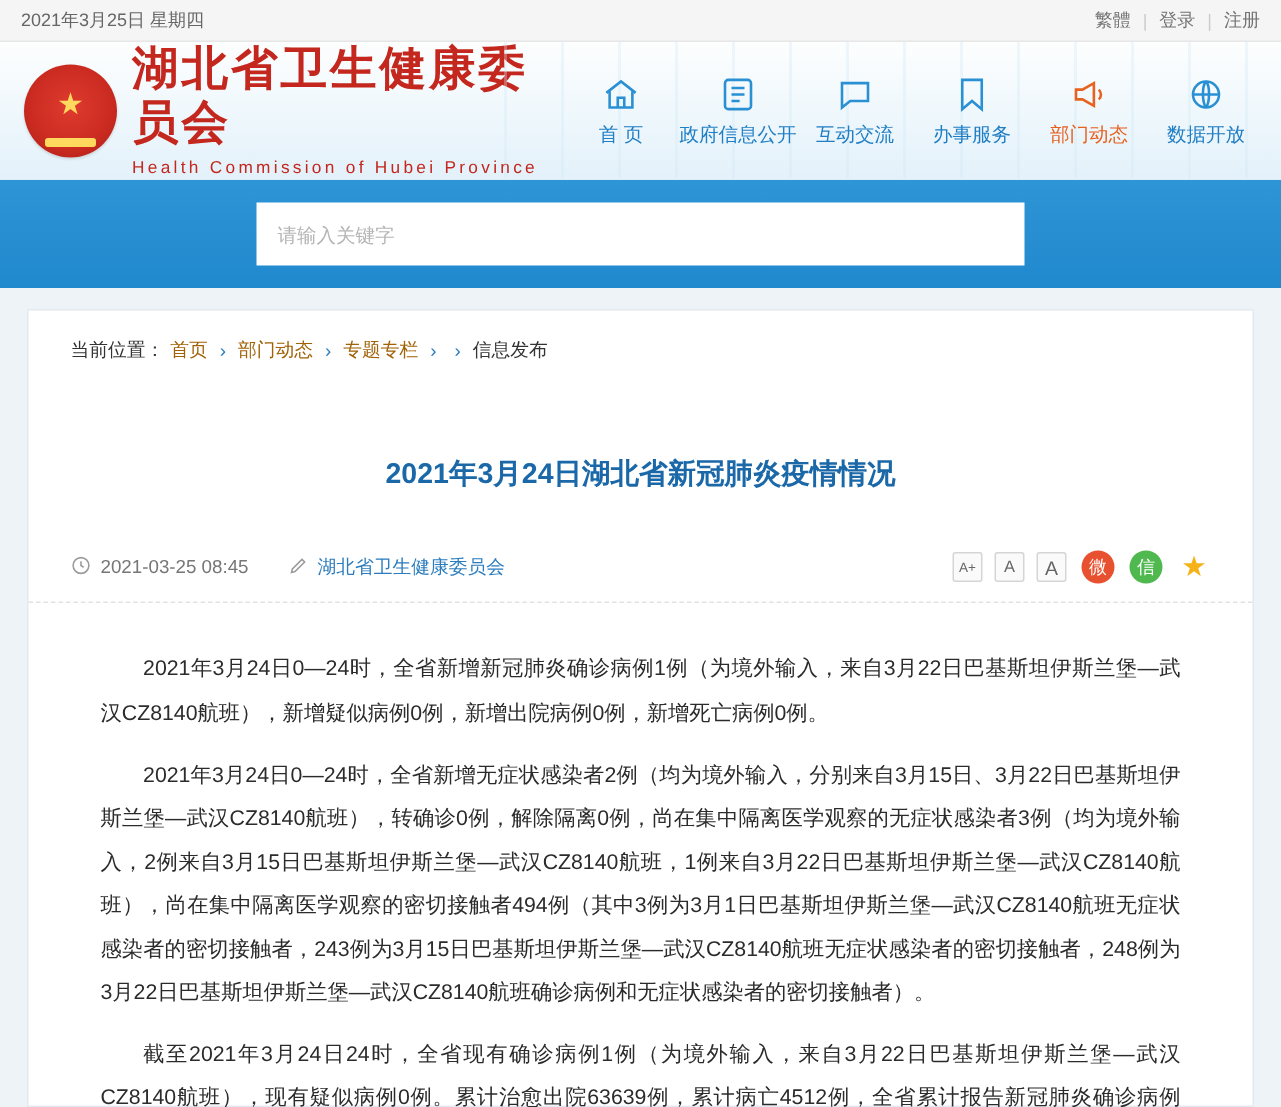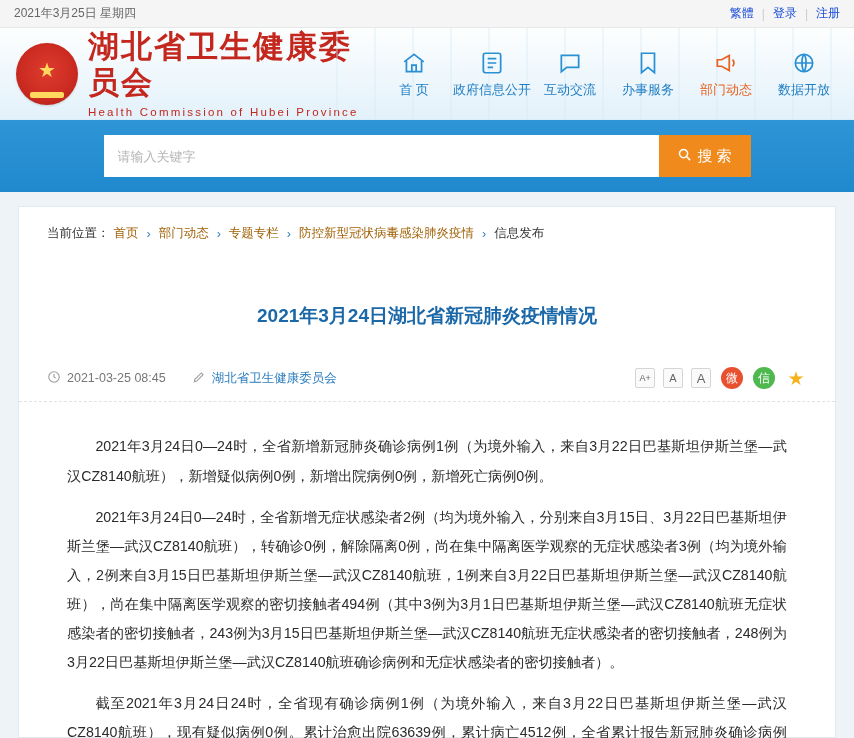--- a/index.html
+++ b/index.html
@@ -19,21 +19,21 @@
     border-bottom: 1px solid #e6e6e6;
     display: flex;
     align-items: center;
     justify-content: space-between;
     padding: 0 14px;
     font-size: 12px;
     color: #666;
   }
   .topbar-right { display: flex; align-items: center; gap: 8px; }
   .topbar-right span.sep { color: #ccc; }
-  .topbar-right a { color: #1d4ed8; text-decoration: none; }
+  .topbar-right a { color: #737373; text-decoration: none; }
 
   
   .header {
     position: relative;
     height: 92px;
     background: linear-gradient(180deg, #fdfefe 0%, #eef7fc 55%, #e3f1fa 100%);
     border-bottom: 1px solid #d9ecf7;
     display: flex;
     align-items: center;
     overflow: hidden;
@@ -108,21 +108,21 @@
   .nav-item.active .nav-ico svg { stroke: #e8621f; fill: none; }
 
   
   .searchband {
     height: 72px;
     background: linear-gradient(180deg, #2e95d6 0%, #2088cd 100%);
     display: flex;
     align-items: center;
     justify-content: center;
   }
-  .search-wrap { display: flex; width: 647px; height: 42px; }
+  .search-wrap { display: flex; width: 512px; height: 42px; }
   .search-input {
     flex: 1;
     border: none;
     outline: none;
     padding: 0 14px;
     font-size: 13px;
     color: #333;
     background: #fff;
   }
   .search-input::placeholder { color: #b5b5b5; }
@@ -286,44 +286,34 @@
           </svg>
       </span>
       <span class="nav-label">数据开放</span>
     </a>
   </div>
 </div>
 
 <div class="searchband">
   <div class="search-wrap">
     <input class="search-input" type="text" placeholder="请输入关键字" style="">
-    <button class="search-btn">
-      <span>
-        <svg width="15" height="15" viewBox="0 0 24 24" fill="none" stroke="#fff" stroke-width="2.4">
-            <circle cx="10.5" cy="10.5" r="6.5"></circle>
-            <path d="M15.5 15.5L21 21"></path>
-          </svg>
-      </span>
-      <span>搜 索</span>
-    </button>
   </div>
 </div>
 
 <div class="page">
   <div class="card">
 
     <div class="crumb">
       <span class="lbl">当前位置：</span>
       <a href="#">首页</a>
       <span class="arrow">›</span>
       <a href="#">部门动态</a>
       <span class="arrow">›</span>
       <a href="#">专题专栏</a>
       <span class="arrow">›</span>
-      <a href="#">防控新型冠状病毒感染肺炎疫情</a>
       <span class="arrow">›</span>
       <span class="cur">信息发布</span>
     </div>
 
     <h1 class="art-title">2021年3月24日湖北省新冠肺炎疫情情况</h1>
 
     <div class="meta">
       <div class="mi">
         <span>
           <svg width="14" height="14" viewBox="0 0 24 24" fill="none" stroke="#9b9b9b" stroke-width="1.8">

